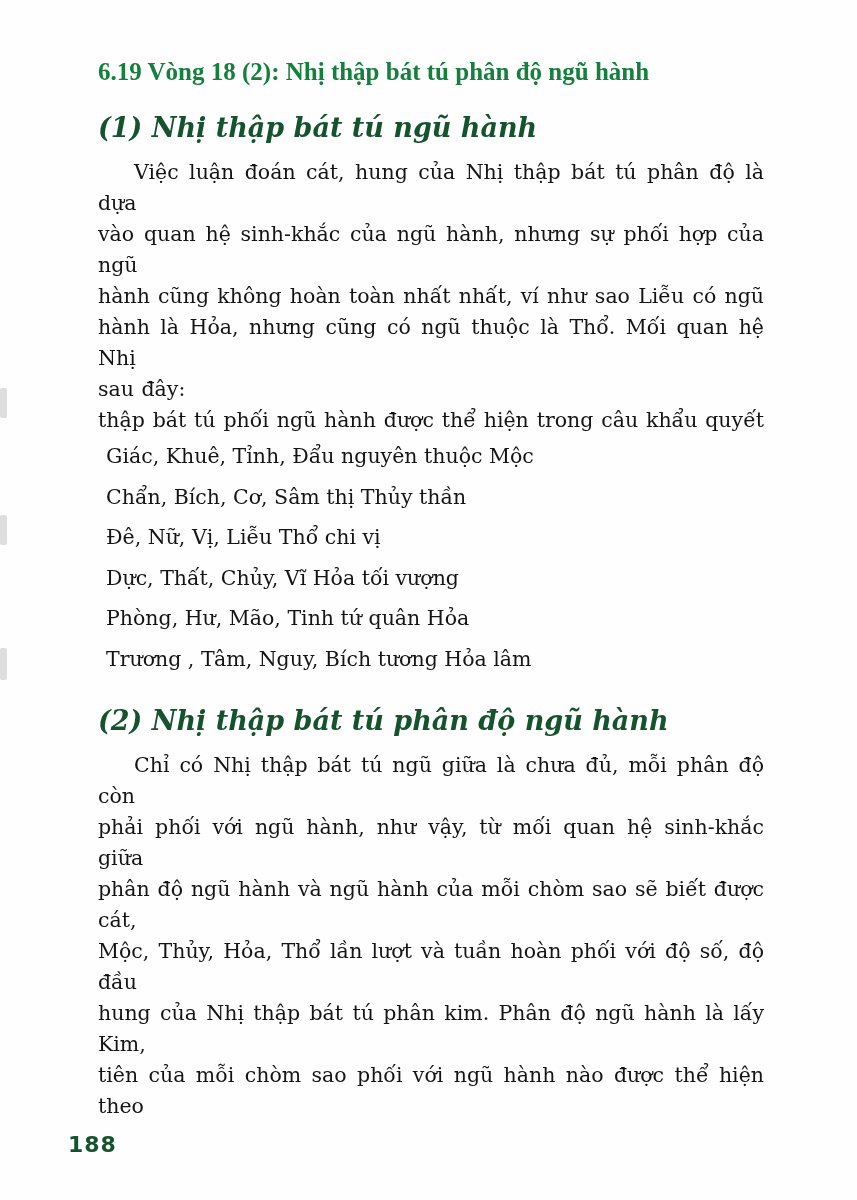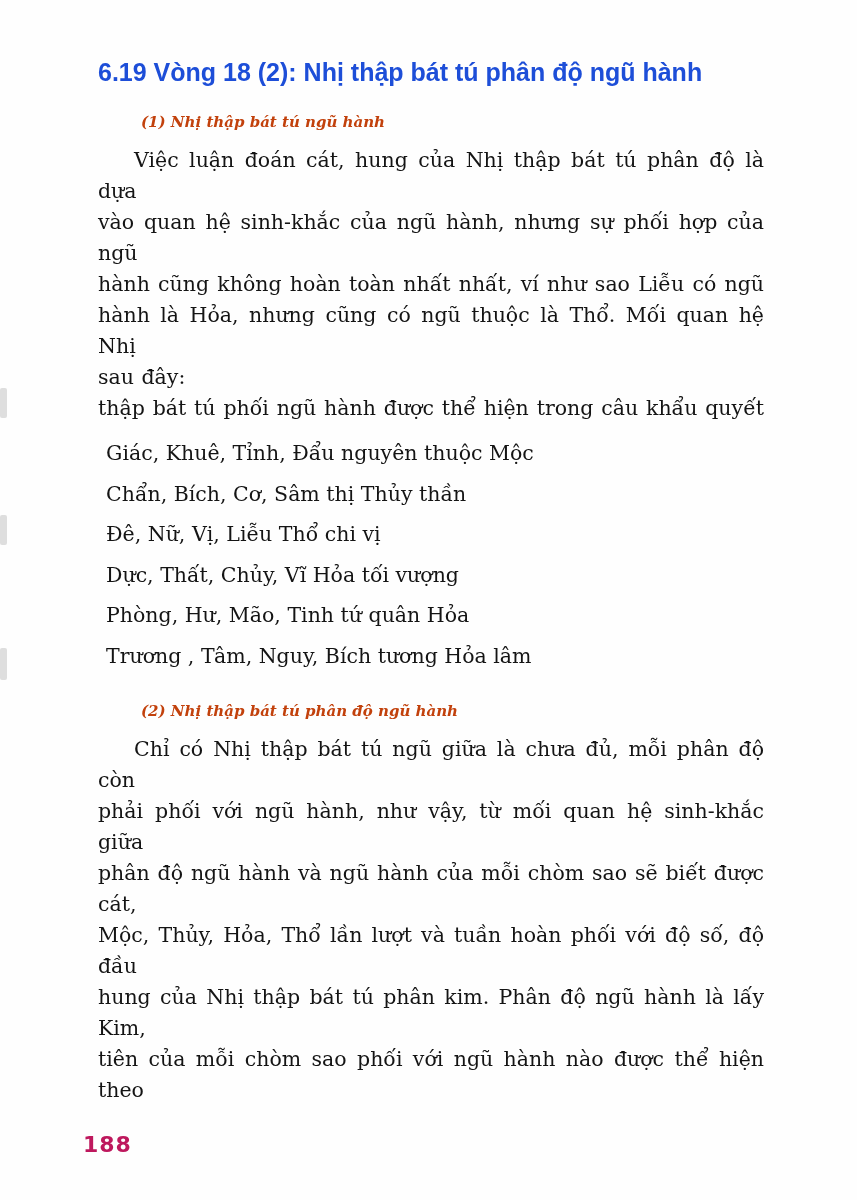--- a/index.html
+++ b/index.html
@@ -16,60 +16,59 @@
     background:#fefefe;
     overflow:hidden;
   }
   .content {
     position:absolute;
     left:98px; top:0;
     width:666px;
   }
   .doc-title {
     margin-top:58px;
-    font-family:Liberation Sans, sans-serif;
+    font-family:Liberation Serif, serif;
     font-weight:bold;
     font-size:25px;
     letter-spacing:0px;
     white-space:nowrap;
-    color:#1d4ed8;
+    color:#15803d;
   }
   .sub-heading {
     margin-top:26px;
     font-weight:bold;
     font-style:italic;
-    font-size:15px;
-    color:#c2410c;
-    margin-left:43px;
+    font-size:27px;
+    color:#14532d;
   }
   .paragraph { margin-top:14px; }
   .pline {
     font-size:20.5px;
     line-height:31px;
     text-align:justify;
     text-align-last:justify;
     word-spacing:1px;
   }
   .pline.first { text-indent:36px; }
   .pline.last  { text-align-last:left; }
-  .verse { margin-top:9px; }
+  .verse { margin-top:0; }
   .vline {
     padding-left:8px;
     font-size:20.5px;
     line-height:40.5px;
     white-space:nowrap;
   }
   .page-number {
     position:absolute;
-    left:83px; top:1132px;
+    left:68px; top:1132px;
     font-family:"DejaVu Sans", "Liberation Sans", sans-serif;
     font-weight:bold;
     font-size:22px;
     letter-spacing:1px;
-    color:#be185d;
+    color:#14532d;
   }
   .scan-artifact {
     position:absolute;
     left:0;
     width:7px;
     background:#dedede;
     border-radius:2px;
   }
   .sa1 { top:388px;  height:30px; }
   .sa2 { top:515px;  height:30px; }

